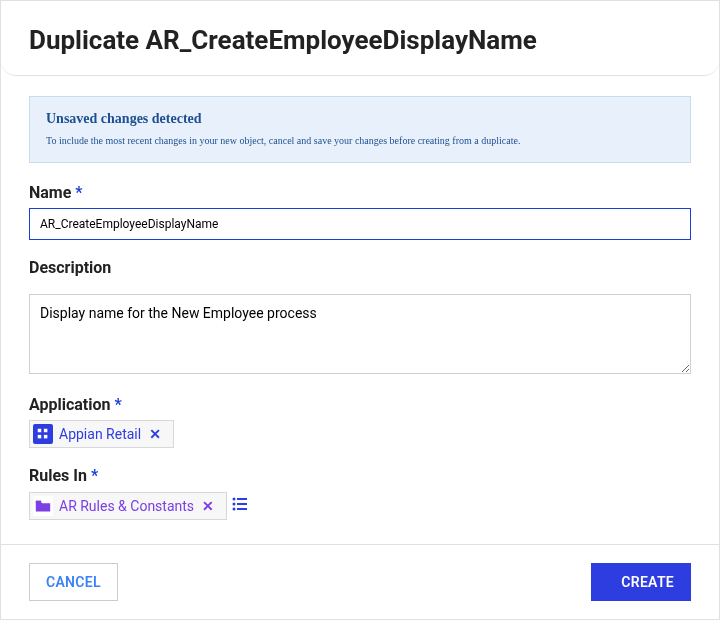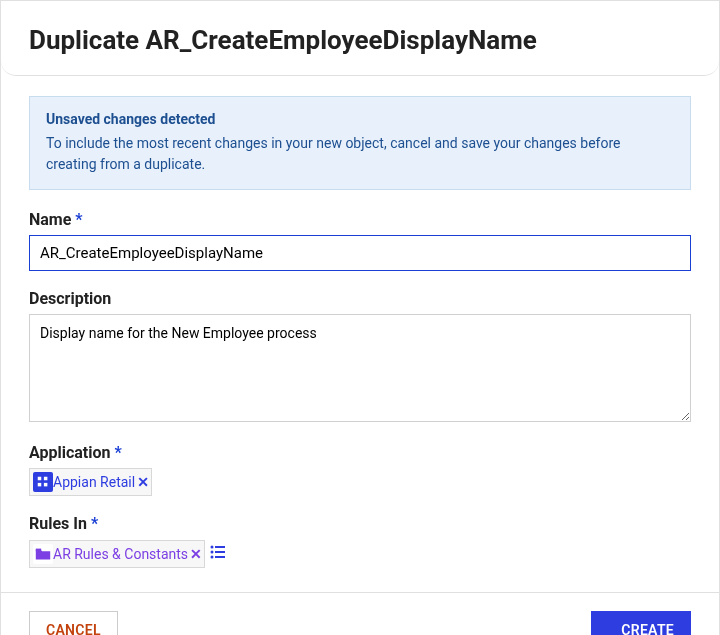--- a/index.html
+++ b/index.html
@@ -25,74 +25,77 @@
       color: #222;
     }
     .modal-body {
       padding: 20px 28px 24px 28px;
     }
     .warning-banner {
       background: #e8f1fb;
       border: 1px solid #c8dcef;
       padding: 14px 16px;
       margin-bottom: 20px;
+      font-family: Liberation Serif, serif;
     }
     .warning-title {
       font-weight: 700;
       color: #1d4f91;
       font-size: 14px;
       margin-bottom: 6px;
     }
     .warning-text {
       color: #1d4f91;
-      font-size: 14px;
+      font-size: 10px;
       line-height: 1.5;
     }
     .field-group {
       margin-bottom: 18px;
     }
     .field-label {
       font-weight: 700;
       font-size: 16px;
       color: #222;
       margin-bottom: 6px;
       display: block;
     }
     .required {
       color: #1a3fd4;
       font-weight: 700;
     }
     .text-input {
       width: 100%;
       border: 1px solid #1a3fd4;
       padding: 8px 10px;
-      font-size: 15px;
+      font-size: 12px;
       font-family: inherit;
       outline: none;
     }
     .textarea {
       width: 100%;
       border: 1px solid #d0d0d0;
       padding: 10px;
       font-size: 14px;
       font-family: inherit;
       resize: vertical;
-      height: 108px;
+      height: 80px;
       outline: none;
+      margin-top: 11px;
     }
     .chip-row {
       display: flex;
       align-items: center;
     }
     .chip {
       display: inline-flex;
       align-items: center;
       border: 1px solid #d8d8d8;
       background: #f7f7f7;
-      padding: 3px 0 3px 3px;
+      padding: 3px 10px 3px 3px;
+      gap: 6px;
     }
     .chip-icon {
       width: 20px;
       height: 20px;
       display: flex;
       align-items: center;
       justify-content: center;
       border-radius: 2px;
     }
     .chip-icon.app-icon {
@@ -129,21 +132,21 @@
       display: flex;
       justify-content: space-between;
       align-items: center;
     }
     .btn {
       padding: 10px 16px;
       font-size: 14px;
       font-weight: 600;
       border: 1px solid #ccc;
       background: #fff;
-      color: #c2410c;
+      color: #3b82f6;
       cursor: pointer;
       letter-spacing: 0.3px;
       font-family: inherit;
     }
     .btn-primary {
       background: #2e3de0;
       color: #fff;
       border-color: #2e3de0;
       padding-left: 29px;
     }

